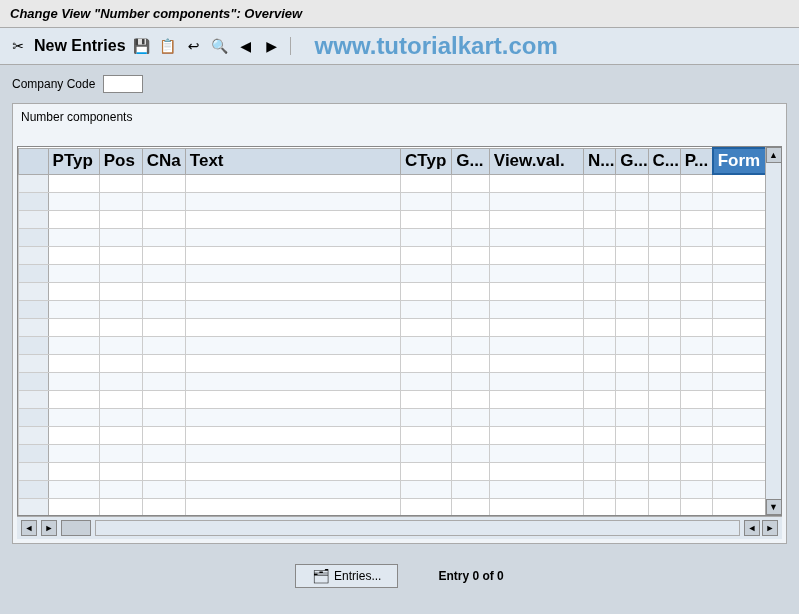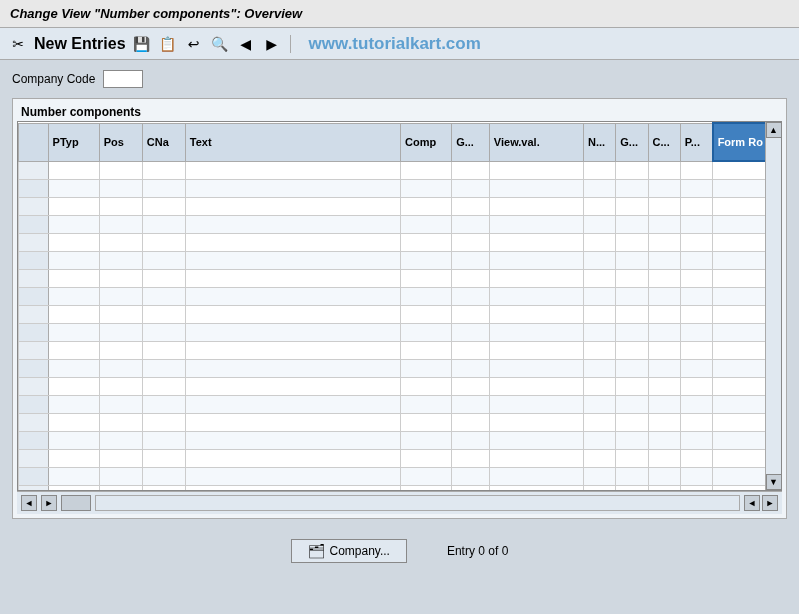--- a/index.html
+++ b/index.html
@@ -43,24 +43,24 @@
       height: 18px;
       background: #aaa;
       margin: 0 2px;
     }
     .toolbar-label {
       font-size: 16px;
       font-weight: bold;
       cursor: pointer;
     }
     .watermark {
-      font-size: 17px;
+      font-size: 24px;
       font-weight: bold;
       color: #5fa0d0;
-      margin-left: 10px;
+      margin-left: 16px;
     }
     .main-content {
       padding: 10px 12px;
       background: #d0d8e0;
     }
     .company-code-row {
       display: flex;
       align-items: center;
       gap: 8px;
       margin-bottom: 10px;
@@ -75,23 +75,23 @@
       background: #fff;
       font-size: 12px;
       padding: 0 2px;
     }
     .table-section {
       background: #f0f4f8;
       border: 1px solid #aaa;
       padding: 4px;
     }
     .table-section-title {
-      font-weight: bold;
+      font-weight: normal;
       font-size: 12px;
-      margin-bottom: 0;
+      margin-bottom: 20px;
       padding: 2px 4px;
     }
     .table-wrapper {
       position: relative;
       overflow: hidden;
       border: 1px solid #888;
       background: #fff;
       height: 370px;
     }
     .table-container {
@@ -101,23 +101,23 @@
     }
     table {
       border-collapse: collapse;
       width: 100%;
       min-width: 580px;
       table-layout: fixed;
     }
     thead tr th {
       background: #d0dce8;
       border: 1px solid #aaa;
-      padding: 12px 4px;
+      padding: 2px 4px;
       font-weight: bold;
-      font-size: 11px;
+      font-size: 17px;
       text-align: left;
       white-space: nowrap;
       overflow: hidden;
     }
     tbody tr td {
       border: 1px solid #ccc;
       height: 18px;
       padding: 0 2px;
       font-size: 11px;
     }
@@ -217,20 +217,21 @@
       border: 1px solid #888;
       padding: 3px 16px;
       cursor: pointer;
       font-size: 12px;
     }
     .position-icon {
       font-size: 14px;
     }
     .entry-count {
       font-size: 12px;
+      font-weight: bold;
     }
     .col-header-last {
       background: #4080c0;
       color: #fff;
       border: 2px solid #2060a0;
       margin-top: 32px;
     }
   </style>
 </head>
 <body>
@@ -263,21 +264,21 @@
     <div class="table-wrapper">
       <div class="table-container">
         <table>
           <thead>
             <tr>
               <th class="col-sel"></th>
               <th class="col-ptyp">PTyp</th>
               <th class="col-pos">Pos</th>
               <th class="col-cna">CNa</th>
               <th class="col-text">Text</th>
-              <th class="col-ctyp">Comp</th>
+              <th class="col-ctyp">CTyp</th>
               <th class="col-g">G...</th>
               <th class="col-comp">View.val.</th>
               <th class="col-n">N...</th>
               <th class="col-gc">G...</th>
               <th class="col-c">C...</th>
               <th class="col-p">P...</th>
               <th class="col-form col-header-last" style="background:#4080c0;color:#fff;border:2px solid #2060a0;">Form Ro</th>
             </tr>
           </thead>
           <tbody id="table-body">
@@ -600,16 +601,16 @@
         <div class="nav-btn">◄</div>
         <div class="nav-btn">►</div>
       </div>
     </div>
   </div>
 </div>
 
 <div class="footer">
   <button class="position-btn">
     <span class="position-icon">🗂</span>
-    <span>Company...</span>
+    <span>Entries...</span>
   </button>
   <span class="entry-count">Entry 0 of 0</span>
 </div>
 
 </body></html>

